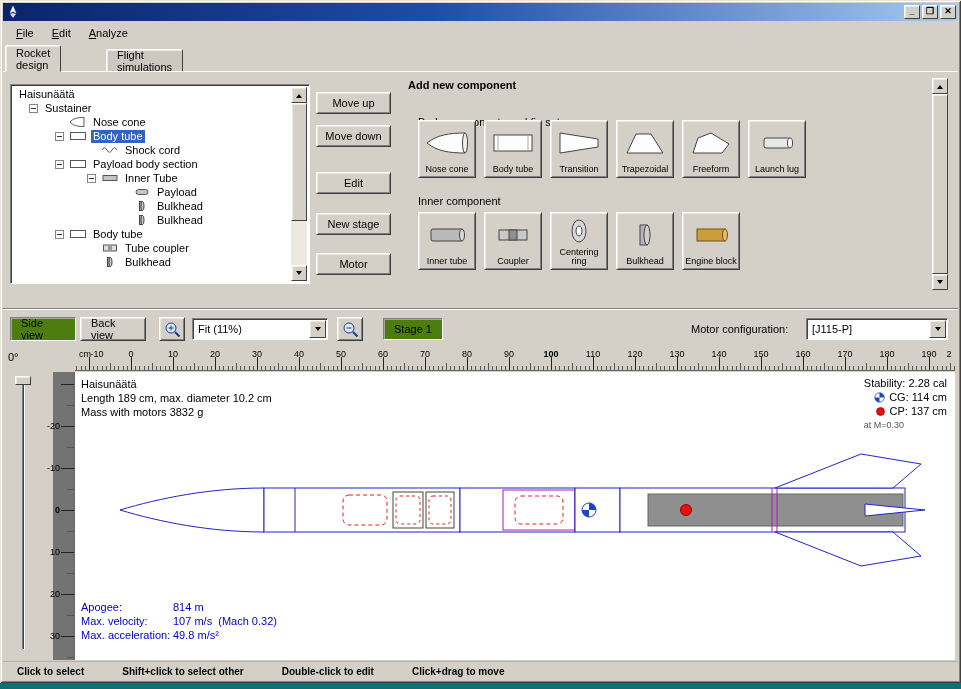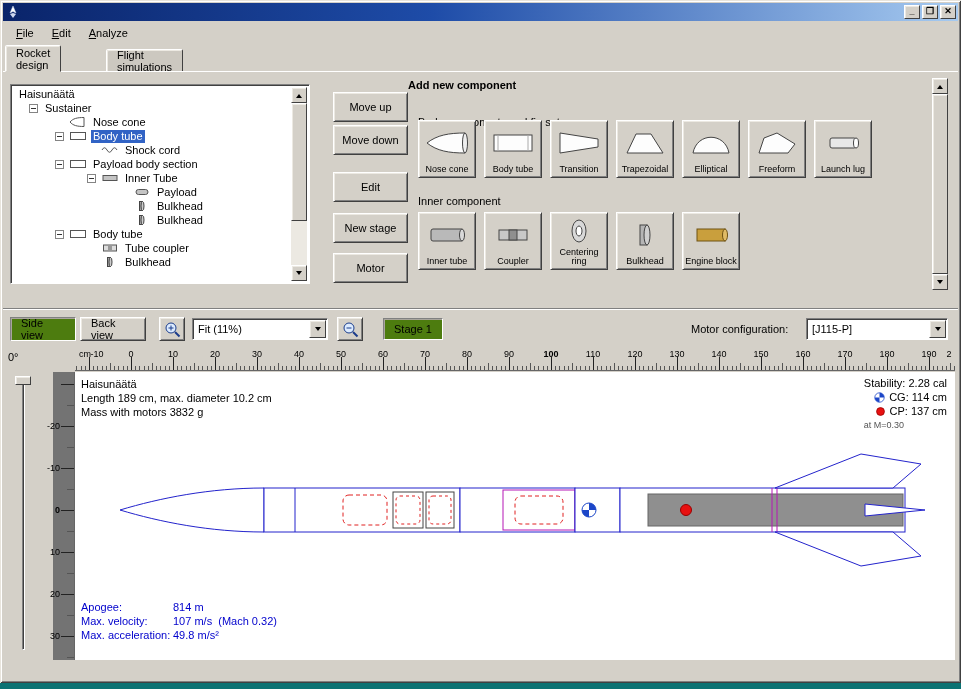--- a/index.html
+++ b/index.html
@@ -50,21 +50,21 @@
   
   .vscroll{position:absolute;top:2px;bottom:2px;right:2px;width:16px;background:#ece9e2}
   .sb-btn{position:absolute;left:0;width:16px;height:16px;background:#d4d0c8;border:1px solid;border-color:#fff #404040 #404040 #fff;
     box-shadow:inset 1px 1px 0 #ece9e2;display:flex;align-items:center;justify-content:center}
   .sb-up{top:0}.sb-down{bottom:0}
   .tri-up{width:0;height:0;border:3px solid transparent;border-bottom:4px solid #000;margin-bottom:2px}
   .tri-down{width:0;height:0;border:3px solid transparent;border-top:4px solid #000;margin-top:2px}
   .sb-thumb{position:absolute;left:0;width:16px;background:#d4d0c8;border:1px solid;border-color:#fff #404040 #404040 #fff;box-shadow:inset 1px 1px 0 #ece9e2}
 
   
-  .abtn{position:absolute;left:333px;width:75px;height:30px;font-size:11px;display:flex;align-items:center;justify-content:center;cursor:default}
+  .abtn{position:absolute;left:316px;width:75px;height:22px;font-size:11px;display:flex;align-items:center;justify-content:center;cursor:default}
 
   
   .add-panel{position:absolute;left:400px;top:78px;width:548px;height:212px}
   .add-title{position:absolute;left:8px;top:1px;font-weight:bold}
   .sec-label{position:absolute;left:18px;font-size:11px}
   .comp-row{position:absolute;left:18px;display:flex;gap:8px}
   .cbtn{width:58px;height:58px;display:flex;flex-direction:column;align-items:center;cursor:default}
   .cbtn .cicon{flex:1;display:flex;align-items:center;justify-content:center;width:100%}
   .cbtn .clabel{font-size:9px;line-height:9px;text-align:center;padding-bottom:3px;white-space:pre-line}
 
@@ -278,28 +278,20 @@
           </span>
         <span class="clabel">Transition</span>
       </div>
       <div class="cbtn raised">
         <span class="cicon">
             <svg width="44" height="26" viewBox="0 0 44 26">
               <path d="M4,23 L13,4 L28,4 L40,23 Z" fill="#fdfdfd" stroke="#444"></path>
             </svg>
           </span>
         <span class="clabel">Trapezoidal</span>
-      </div>
-      <div class="cbtn raised">
-        <span class="cicon">
-            <svg width="44" height="26" viewBox="0 0 44 26">
-              <path d="M4,23 C8,2 36,2 40,23 Z" fill="#fdfdfd" stroke="#444"></path>
-            </svg>
-          </span>
-        <span class="clabel">Elliptical</span>
       </div>
       <div class="cbtn raised">
         <span class="cicon">
             <svg width="44" height="26" viewBox="0 0 44 26">
               <path d="M4,23 L9,8 L22,3 L40,14 L33,23 Z" fill="#fdfdfd" stroke="#444"></path>
             </svg>
           </span>
         <span class="clabel">Freeform</span>
       </div>
       <div class="cbtn raised">
@@ -532,14 +524,20 @@
         <span class="stat-label">Max. velocity:</span>
         <span class="stat-val">107 m/s  (Mach 0.32)</span>
       </div>
       <div class="stat-row">
         <span class="stat-label">Max. acceleration:</span>
         <span class="stat-val">49.8 m/s²</span>
       </div>
     </div>
   </div>
 
+  <div class="statusbar">
+    <span>Click to select</span>
+    <span>Shift+click to select other</span>
+    <span>Double-click to edit</span>
+    <span>Click+drag to move</span>
+  </div>
 
 </div>
 
 </body></html>

